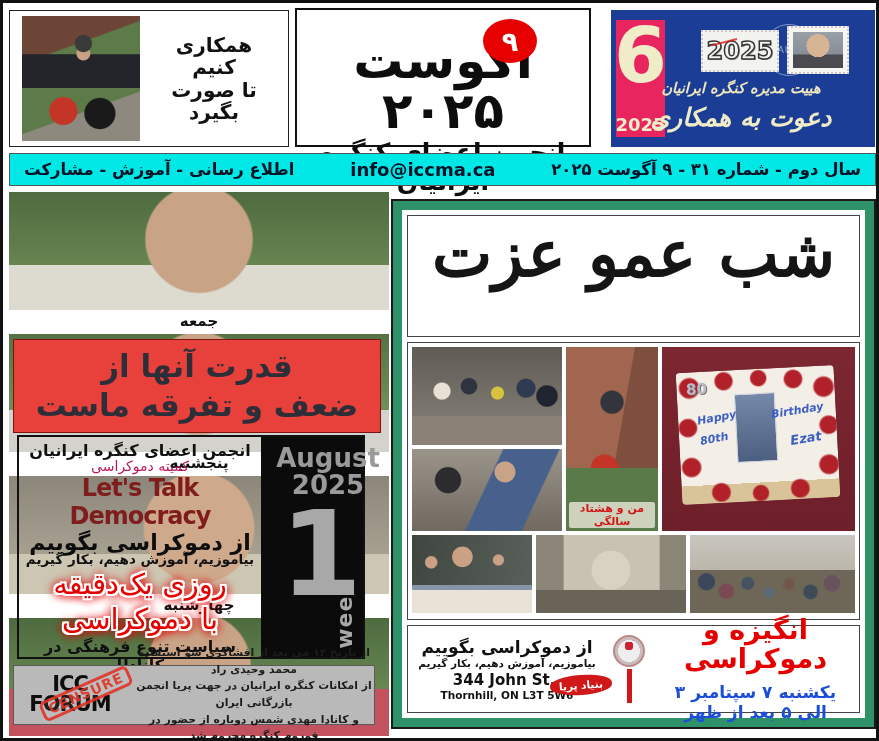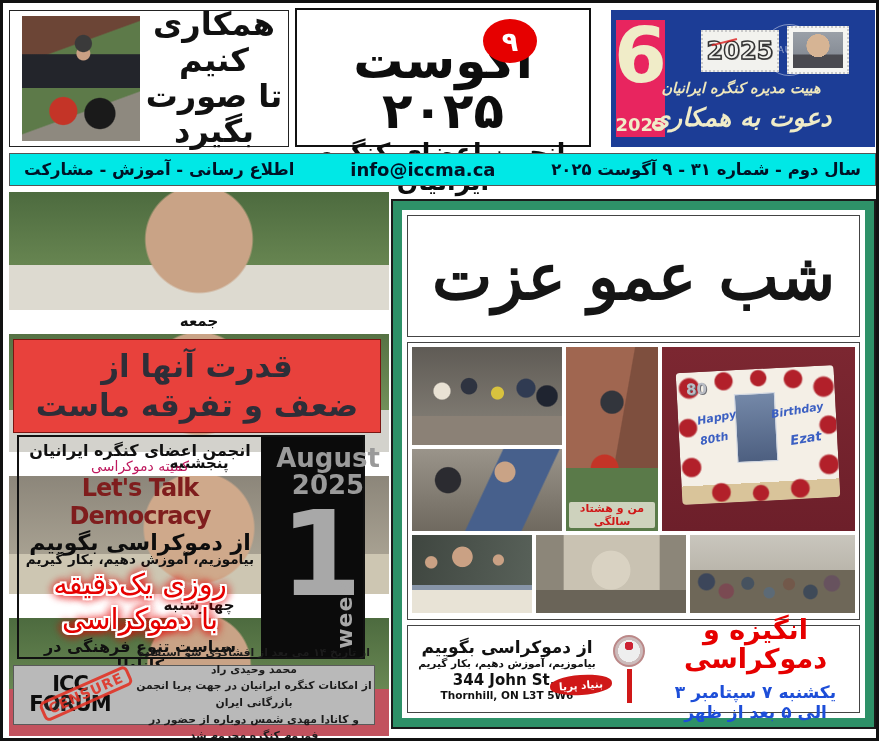--- a/index.html
+++ b/index.html
@@ -18,21 +18,21 @@
     width:118px; height:125px; margin-left:12px; flex:0 0 auto;
     background:
       radial-gradient(circle at 52% 22%, #3a3a3a 0 7%, transparent 8%),
       radial-gradient(circle at 52% 30%, #caa084 0 6%, transparent 7%),
       linear-gradient(180deg, transparent 30%, #23252b 31% 58%, transparent 58%),
       radial-gradient(circle at 35% 76%, #c43427 0 11%, transparent 12%),
       radial-gradient(circle at 66% 78%, #1a1a1a 0 12%, transparent 13%),
       linear-gradient(160deg, #6c4536 0 28%, #5d7a49 29% 70%, #8e897f 71%);
   }
   .coop-slogan {
-    flex:1; text-align:center; font-weight:800; font-size:32px; line-height:1.12; color:#111;
+    flex:1; text-align:center; font-weight:800; font-size:20px; line-height:1.12; color:#111;
   }
   .masthead {
     position:absolute; left:292px; top:5px; width:296px; height:139px;
     border:2px solid #111; text-align:center; direction:rtl;
   }
   .day-badge {
     position:absolute; top:9px; right:52px; width:54px; height:44px;
     background:#e60000; border-radius:50%; color:#fff; font-weight:900; font-size:27px;
     display:flex; align-items:center; justify-content:center; z-index:2;
   }
@@ -162,21 +162,21 @@
     flex:1; direction:rtl; text-align:center; font-size:10.8px; font-weight:800;
     color:#1c1c1c; line-height:1.55; padding-left:8px;
   }
   
   .main-panel {
     position:absolute; left:388px; top:196px; width:485px; height:530px;
     border:2px solid #1a1a1a; background:#2e9168; padding:9px;
   }
   .main-inner { width:100%; height:100%; background:#fff; padding:5px; display:flex; flex-direction:column; }
   .title-box {
-    border:1px solid #444; height:122px; display:flex; align-items:center; justify-content:center;
+    border:1px solid #444; height:122px; display:flex; align-items:flex-start; justify-content:center;
   }
   .main-title { font-family:"DejaVu Serif", serif; font-size:64px; font-weight:900; color:#151515; direction:rtl; }
   .collage-box { border:1px solid #444; margin-top:5px; flex:1; padding:4px; display:flex; flex-direction:column; gap:4px; }
   .collage-top { display:flex; gap:4px; height:184px; }
   .collage-left { width:150px; display:flex; flex-direction:column; gap:4px; }
   .photo { position:relative; overflow:hidden; }
   .group-photo { height:98px;
     background:
       radial-gradient(circle at 20% 45%, #e9e2d4 0 6%, transparent 7%),
       radial-gradient(circle at 38% 40%, #2e3340 0 7%, transparent 8%),

